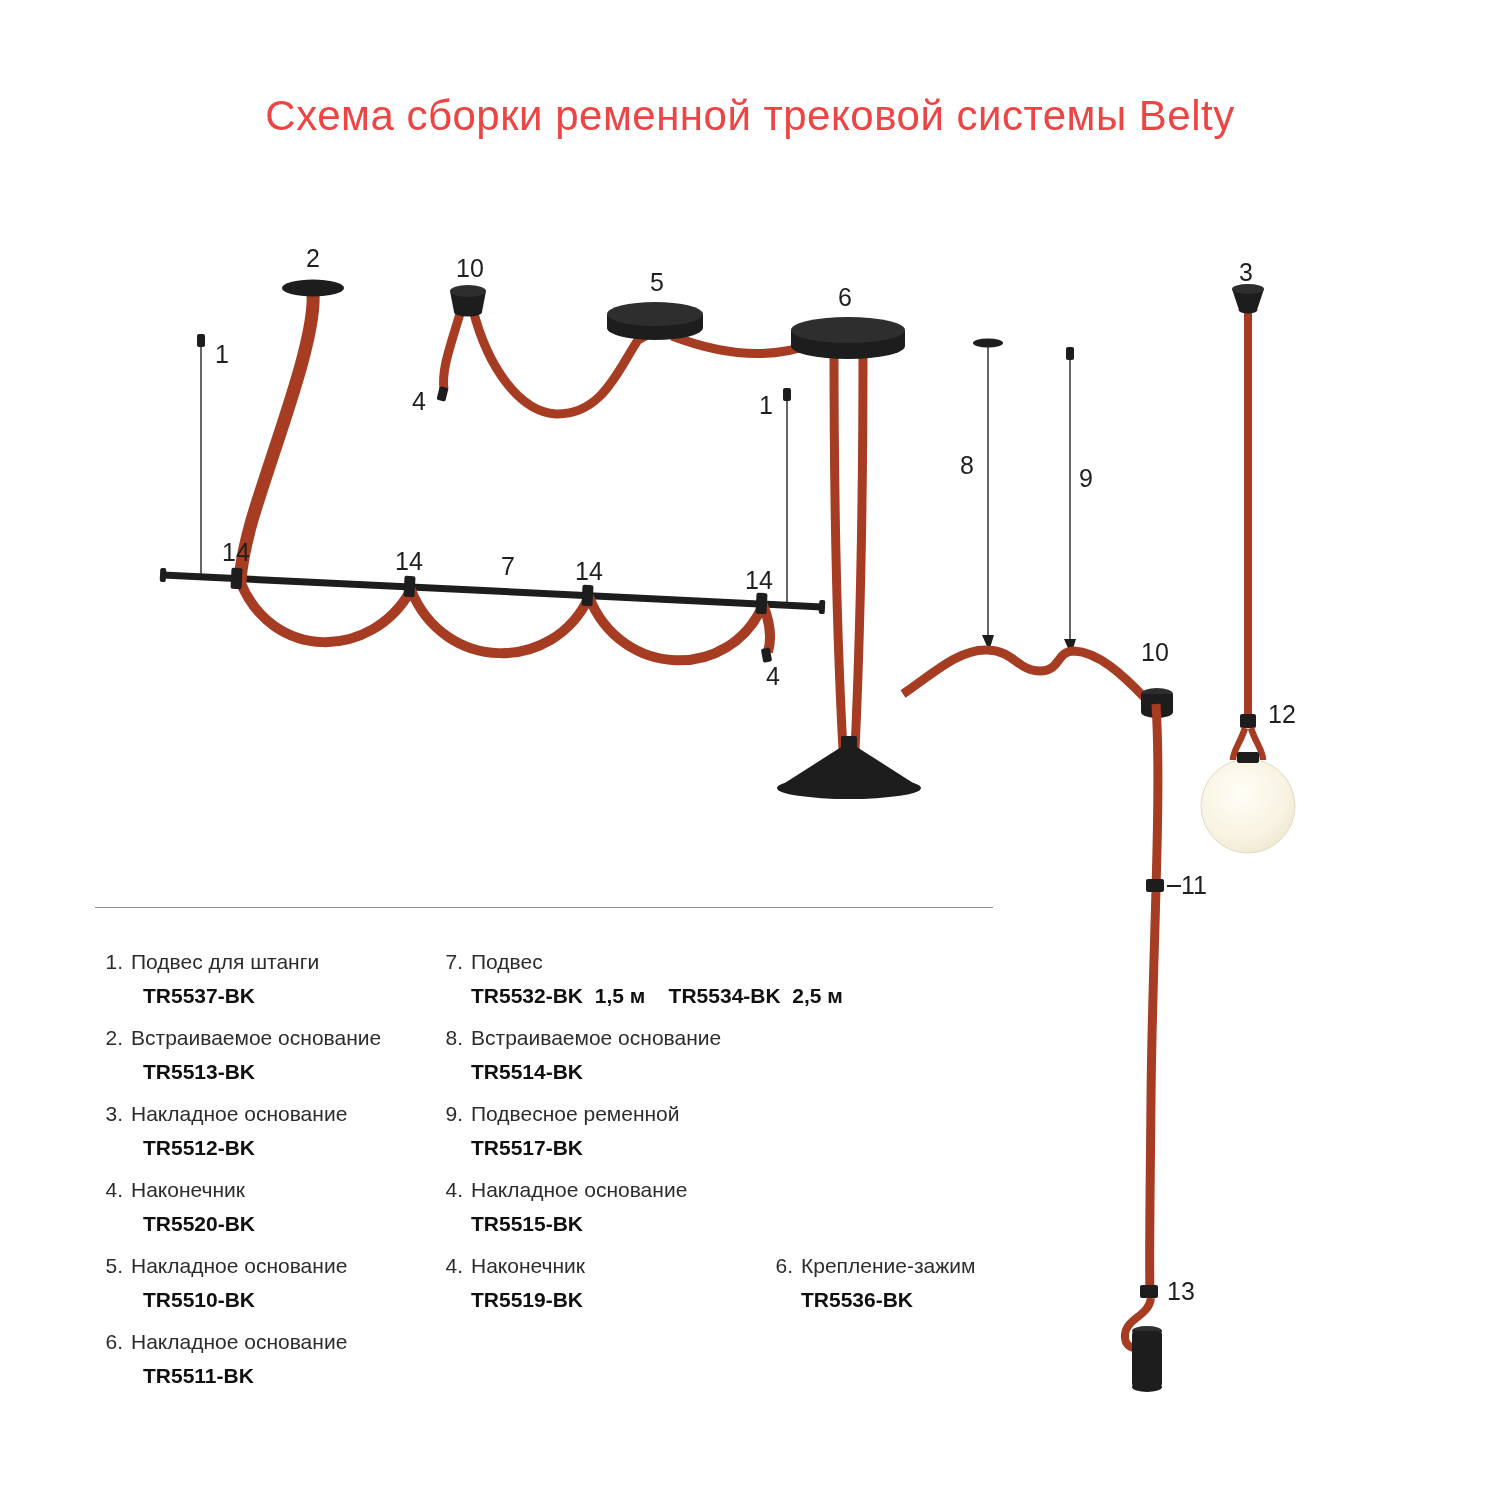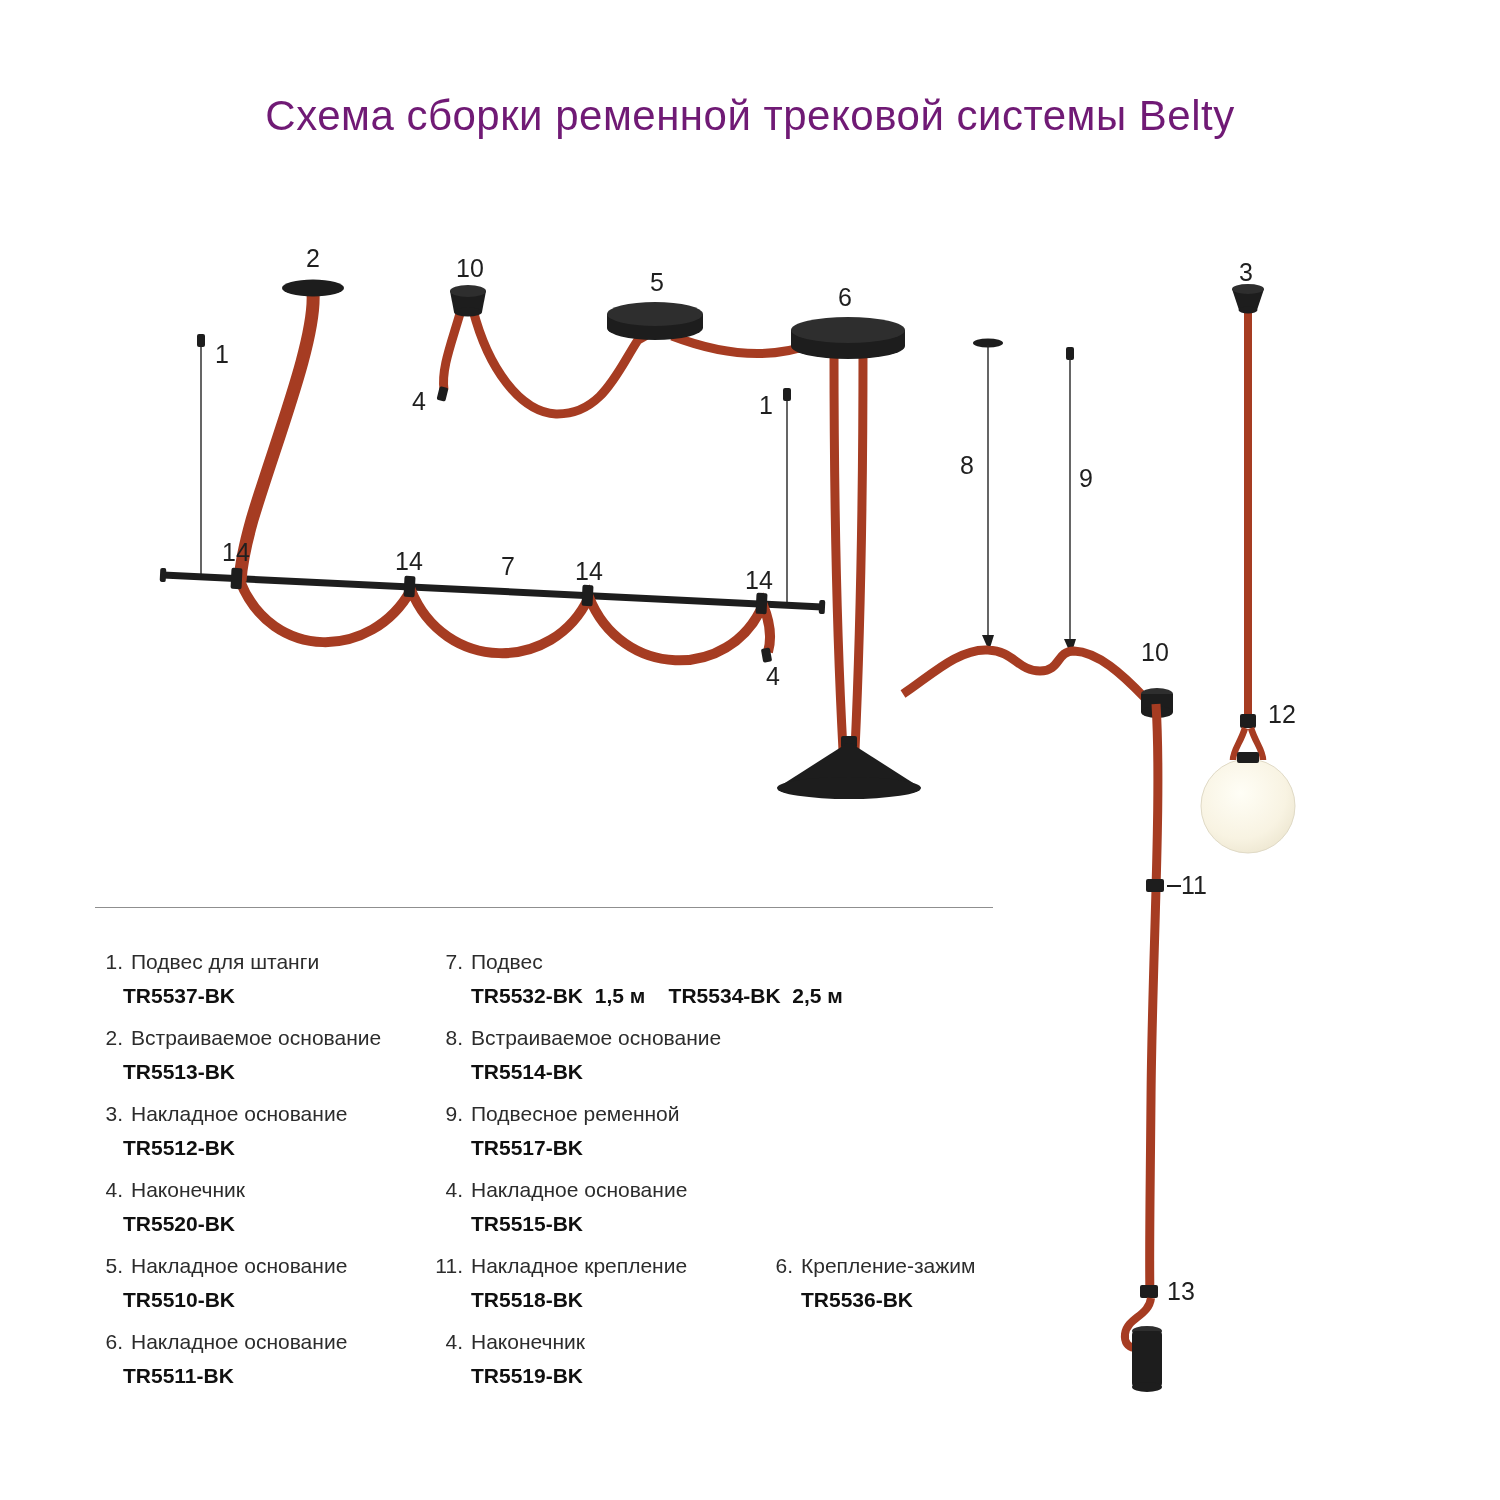--- a/index.html
+++ b/index.html
@@ -6,21 +6,21 @@
   html,body { width:1500px; height:1500px; }
   body {
     background:#ffffff;
     font-family:"Liberation Sans", sans-serif;
     position:relative;
     overflow:hidden;
   }
   .page-title {
     position:absolute; top:92px; left:0; width:100%;
     text-align:center;
-    font-size:42px; color:#701a75; letter-spacing:.5px;
+    font-size:42px; color:#ef4444; letter-spacing:.5px;
   }
   .divider {
     position:absolute; top:907px; left:95px;
     width:898px; height:1px; background:#8f8f8f;
   }
   svg.diagram { position:absolute; top:0; left:0; }
   .belt  { fill:none; stroke:var(--belt); }
   .blk   { fill:var(--ink); }
   .blk2  { fill:#2e2e2e; }
   .wire  { stroke:#242424; stroke-width:1.4; fill:none; }
@@ -29,21 +29,21 @@
   .legend { position:absolute; top:948px; left:95px; display:flex; }
   .col-a { width:330px; }
   .col-b { width:330px; }
   .col-c { width:300px; padding-top:304px; }
   .legend-item { margin-bottom:15px; }
   .l1 { display:flex; font-size:21px; color:#2c2c2c; line-height:27px; }
   .num { text-align:right; margin-right:8px; flex:none; }
   .col-a .num { width:28px; }
   .col-b .num, .col-c .num { width:38px; }
   .code { font-size:21px; font-weight:bold; color:#101010; line-height:27px; margin-top:7px; white-space:pre; }
-  .col-a .code { margin-left:28px; }
+  .col-a .code { margin-left:48px; }
   .col-b .code, .col-c .code { margin-left:46px; }
 </style>
 </head>
 <body>
 
 <svg class="diagram" width="1500" height="1500" viewBox="0 0 1500 1500">
   <defs>
     <radialGradient id="globeGrad" cx="42%" cy="36%" r="75%">
       <stop offset="0%" stop-color="#FFFEF6"></stop>
       <stop offset="65%" stop-color="#F8F3E2"></stop>
@@ -239,27 +239,20 @@
     </div>
     <div class="legend-item">
       <div class="l1">
           <span class="num">4.</span>
           <span class="name">Накладное основание</span>
         </div>
       <div class="code">TR5515-BK</div>
     </div>
     <div class="legend-item">
       <div class="l1">
-          <span class="num">11.</span>
-          <span class="name">Накладное крепление</span>
-        </div>
-      <div class="code">TR5518-BK</div>
-    </div>
-    <div class="legend-item">
-      <div class="l1">
           <span class="num">4.</span>
           <span class="name">Наконечник</span>
         </div>
       <div class="code">TR5519-BK</div>
     </div>
   </div>
 
   <div class="col-c">
     <div class="legend-item">
       <div class="l1">

